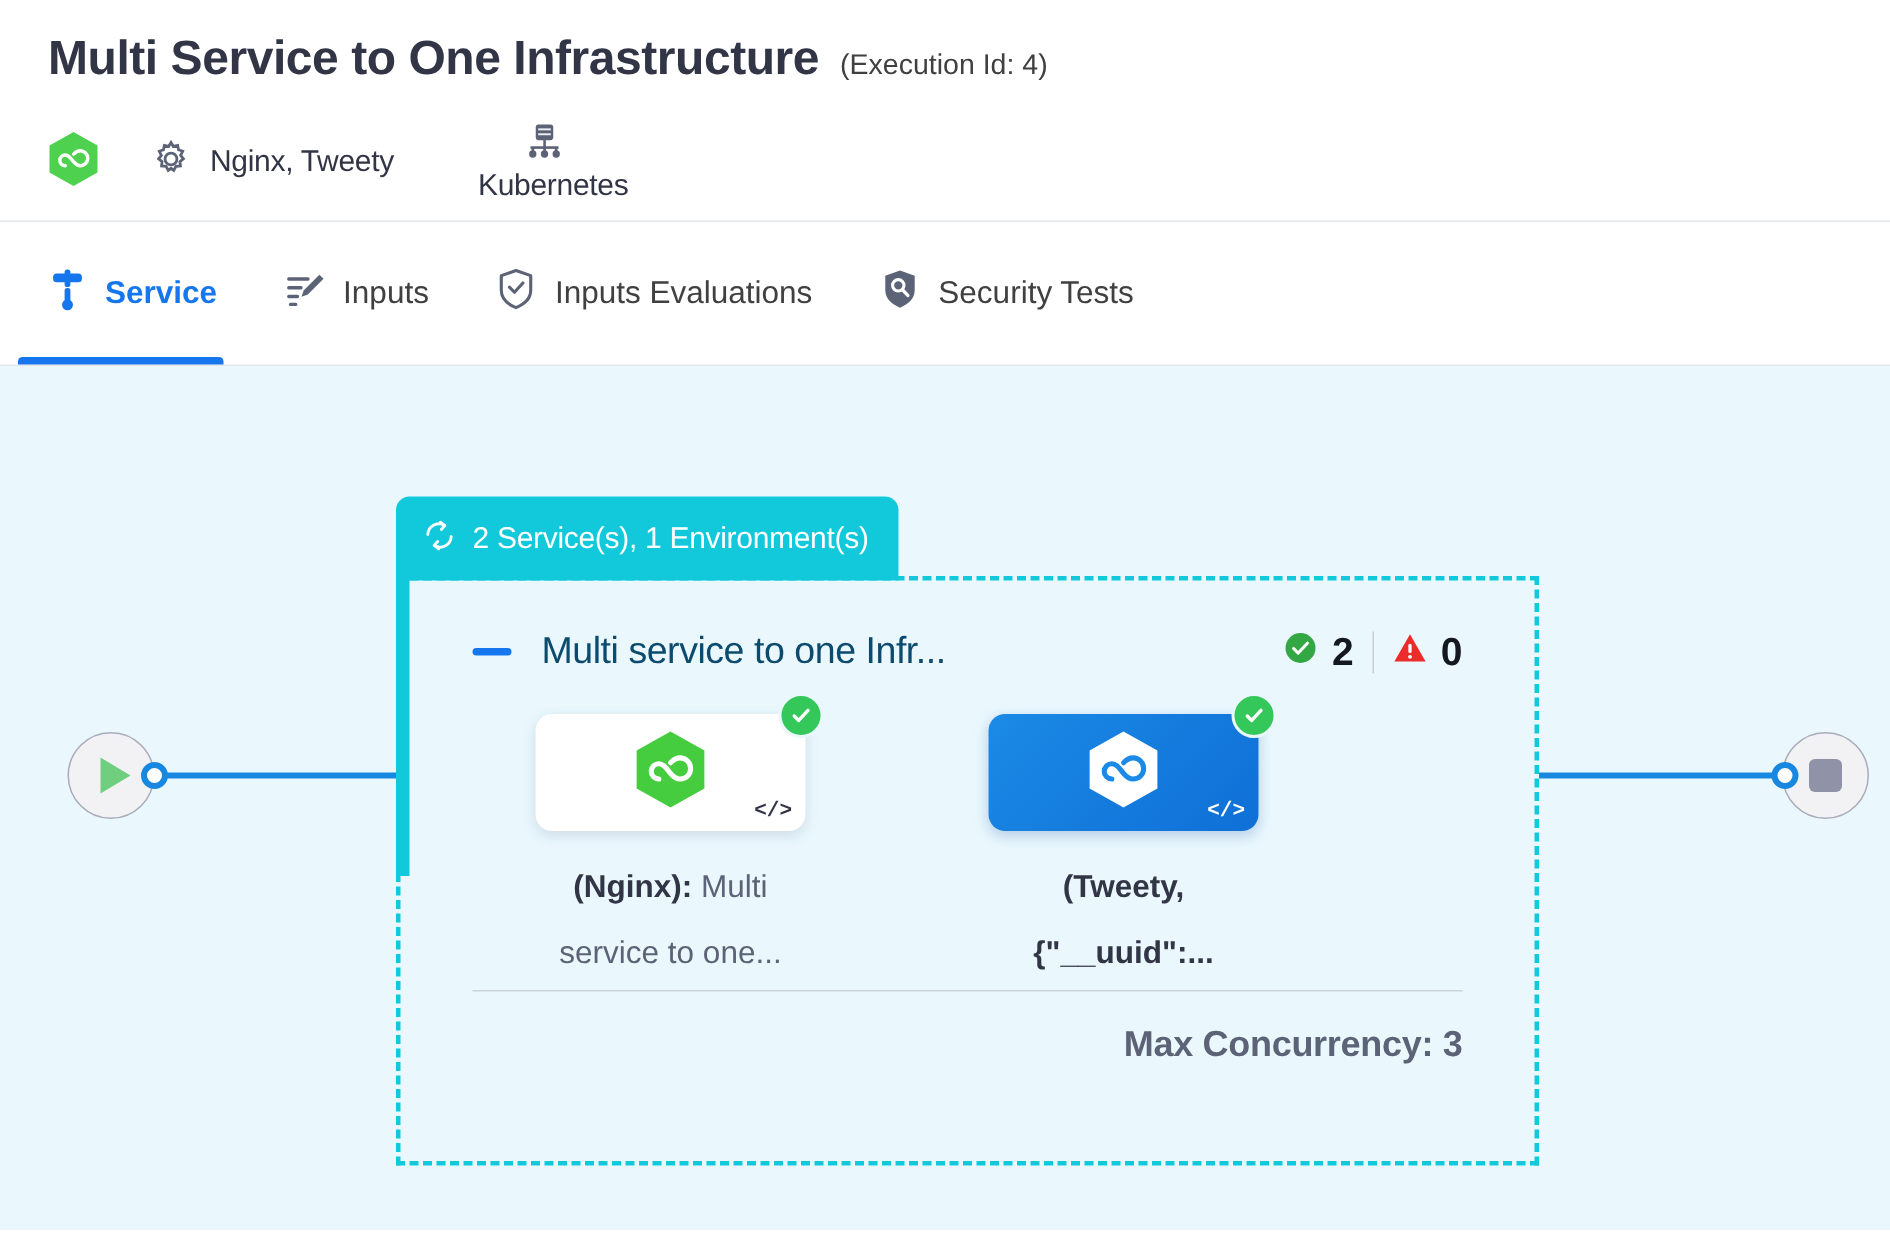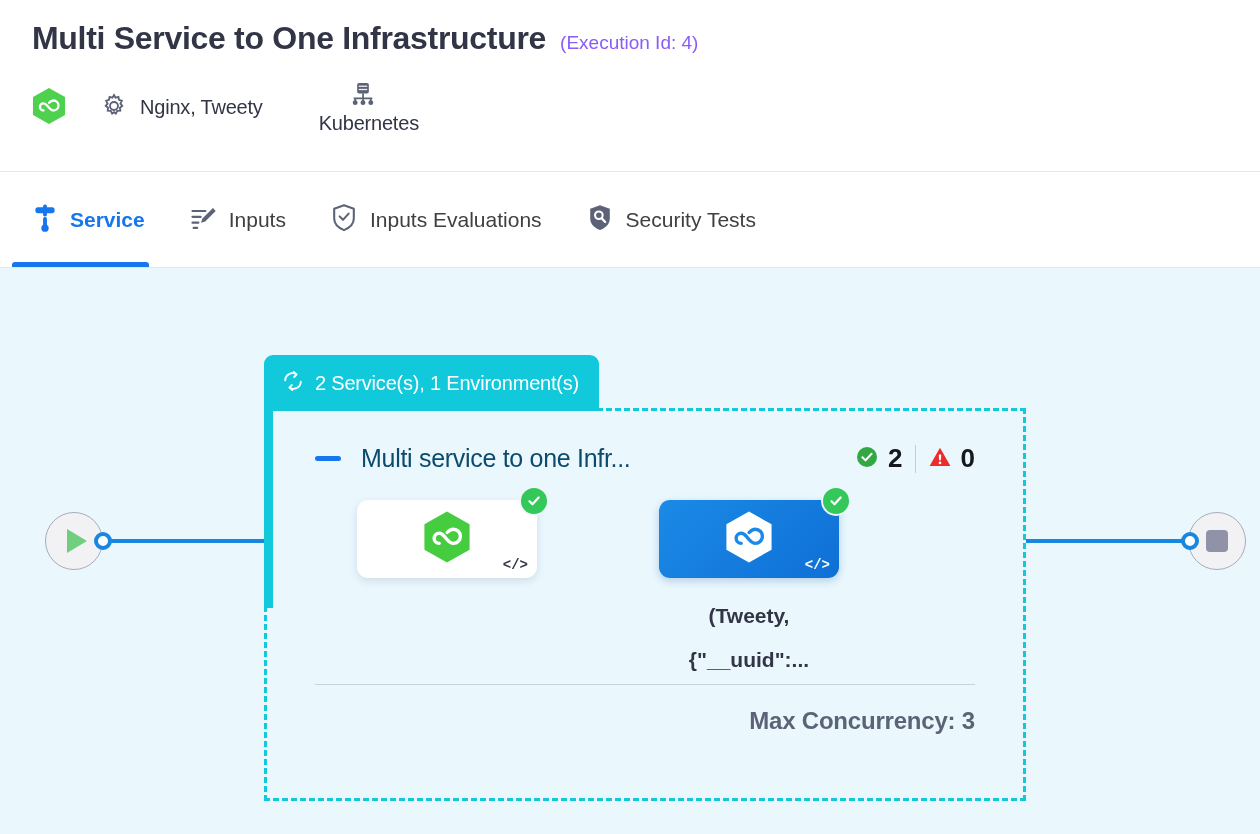--- a/index.html
+++ b/index.html
@@ -6,30 +6,30 @@
   html, body {
     width: 1260px; height: 834px;
     background: #ffffff;
     font-family: "Liberation Sans", sans-serif;
     overflow: hidden;
   }
 
   
   .header {
     padding: 16px 0 0 32px;
-    height: 172px;
+    height: 148px;
     background: #ffffff;
     border-bottom: 1px solid #e4e7ec;
   }
   .title-row { display: flex; align-items: baseline; gap: 14px; }
   .page-title {
     font-size: 32px; font-weight: bold; color: #323546;
     letter-spacing: -0.3px; line-height: 44px;
   }
-  .exec-id { font-size: 19px; color: #8b5cf6; font-weight: normal; }
+  .exec-id { font-size: 19px; color: #404040; font-weight: normal; }
 
   .meta-row { display: flex; align-items: center; margin-top: 20px; gap: 0; }
   .meta-text {
     font-size: 20px; color: #323546; letter-spacing: -0.2px;
   }
   .gap-icon-text { margin-left: 12px; }
   .svc-gear { margin-left: 34px; }
   .infra-block { margin-left: 44px; display: flex; align-items: center; flex-direction: column; }
 
   
@@ -325,20 +325,23 @@
                 <path d="M11.5 23.5c-2 0-3.6-1.6-3.6-3.6s1.6-3.6 3.6-3.6c1.6 0 2.6 1 3.6 2.2l1.9 2.3c1.1 1.3 2.4 2.7 4.5 2.7 2.8 0 5-2.2 5-5s-2.2-5-5-5c-1.9 0-3.3 1-4.4 2.3" fill="none" stroke="#ffffff" stroke-width="2.4" stroke-linecap="round"></path>
               </svg>
             </span>
             <span class="badge-check">
               <svg width="18" height="18" viewBox="0 0 24 24">
                 <path d="M6 12.4l4 4 8.2-9" fill="none" stroke="#ffffff" stroke-width="3" stroke-linecap="round" stroke-linejoin="round"></path>
               </svg>
             </span>
             <span class="code-tag dark">&lt;/&gt;</span>
           </div>
+          <div class="card-label">
+            <b>(Nginx):</b><span> Multi service to one...</span>
+          </div>
         </div>
 
         <div class="card-col">
           <div class="svc-card blue">
             <span>
               <svg width="48" height="54" viewBox="0 0 34 38">
                 <polygon points="17,1 33,10 33,28 17,37 1,28 1,10" fill="#ffffff"></polygon>
                 <path d="M11.5 23.5c-2 0-3.6-1.6-3.6-3.6s1.6-3.6 3.6-3.6c1.6 0 2.6 1 3.6 2.2l1.9 2.3c1.1 1.3 2.4 2.7 4.5 2.7 2.8 0 5-2.2 5-5s-2.2-5-5-5c-1.9 0-3.3 1-4.4 2.3" fill="none" stroke="#1b8ae6" stroke-width="2.4" stroke-linecap="round"></path>
               </svg>
             </span>

